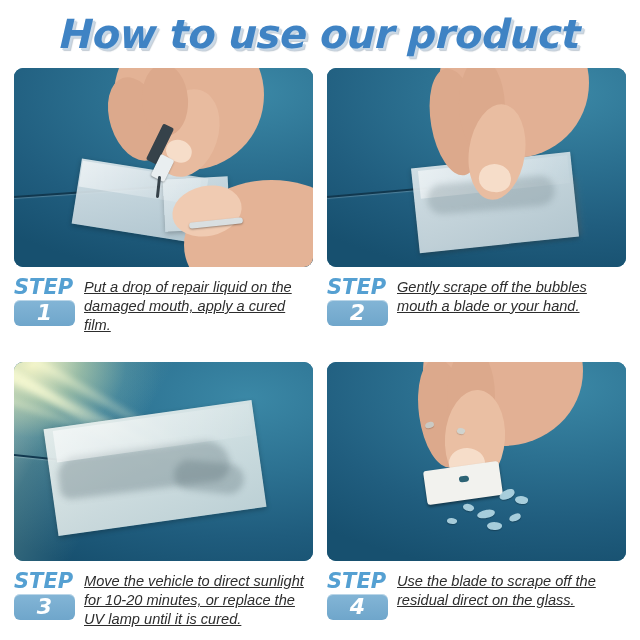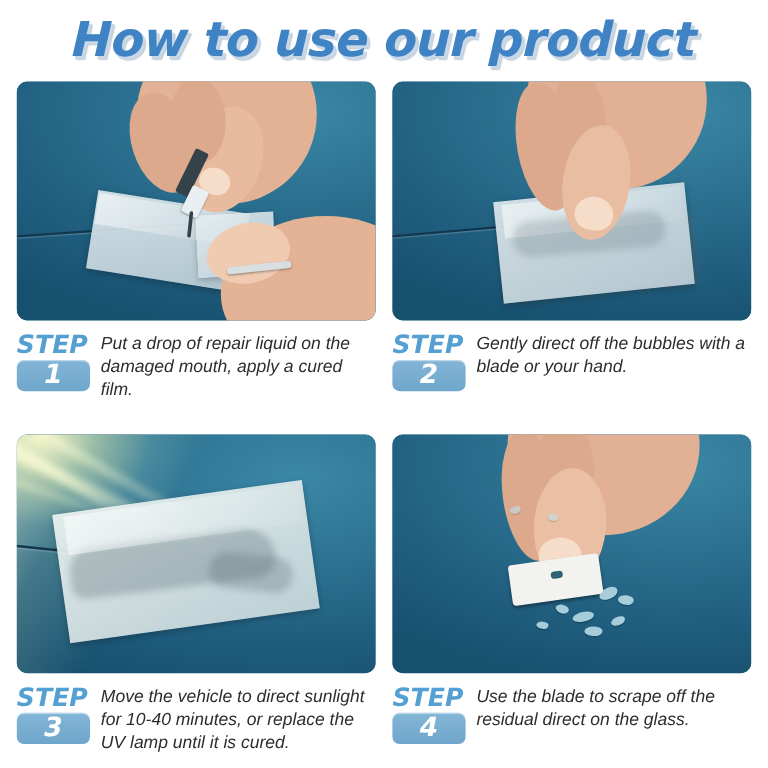--- a/index.html
+++ b/index.html
@@ -115,21 +115,21 @@
   }
   .step-num{
     font-family:"DejaVu Sans", sans-serif;
     font-size:22px;font-weight:bold;font-style:italic;color:#ffffff;
     line-height:22px;
   }
   .desc{
     flex:1;
     font-family:"Liberation Sans", sans-serif;
     font-size:14.6px;font-style:italic;color:#2d2d2d;
-    line-height:19px;padding-top:1px;
+    line-height:19px;padding-top:1px;text-decoration:underline;
   }
 </style>
 </head>
 <body>
 
 <div class="page">
 
   <div class="title-wrap">
     <div class="title">How to use our product</div>
   </div>
@@ -186,21 +186,21 @@
         <div class="skin" style="left:142px;top:36px;width:56px;height:96px;transform:rotate(8deg);background:#e9bda1;"></div>
         <div class="nail" style="left:152px;top:96px;width:32px;height:28px;transform:rotate(8deg);"></div>
       </div>
       <div class="caption">
         <div class="step-block">
           <span class="step-word">STEP</span>
           <div class="step-badge">
             <span class="step-num">2</span>
           </div>
         </div>
-        <div class="desc">Gently direct off the bubbles with a blade or your hand.</div>
+        <div class="desc">Gently scrape off the bubbles mouth a blade or your hand.</div>
       </div>
     </div>
 
     <div class="card">
       <div class="photo">
         <div class="glass lit"></div>
         <div class="ray" style="left:-10px;top:6px;width:230px;height:10px;transform:rotate(26deg);"></div>
         <div class="ray" style="left:-10px;top:0px;width:200px;height:6px;transform:rotate(34deg);opacity:.8;"></div>
         <div class="ray" style="left:20px;top:-6px;width:210px;height:8px;transform:rotate(30deg);opacity:.7;"></div>
         <div class="ray" style="left:-20px;top:30px;width:180px;height:5px;transform:rotate(20deg);opacity:.6;"></div>
@@ -211,21 +211,21 @@
         <div class="film-shadow" style="left:160px;top:100px;width:70px;height:30px;border-radius:20px;transform:rotate(6deg);opacity:.7;"></div>
         <div class="film-sheen" style="left:40px;top:55px;width:198px;height:32px;transform:rotate(-8deg);"></div>
       </div>
       <div class="caption">
         <div class="step-block">
           <span class="step-word">STEP</span>
           <div class="step-badge">
             <span class="step-num">3</span>
           </div>
         </div>
-        <div class="desc">Move the vehicle to direct sunlight for 10-40 minutes, or replace the UV lamp until it is cured.</div>
+        <div class="desc">Move the vehicle to direct sunlight for 10-20 minutes, or replace the UV lamp until it is cured.</div>
       </div>
     </div>
 
     <div class="card">
       <div class="photo">
         <div class="glass"></div>
 
         <div class="skin" style="left:96px;top:-66px;width:160px;height:150px;background:#e2b094;"></div>
         <div class="skin2" style="left:92px;top:-4px;width:48px;height:110px;transform:rotate(-8deg);"></div>
         <div class="skin2" style="left:120px;top:-16px;width:48px;height:100px;transform:rotate(0deg);"></div>

